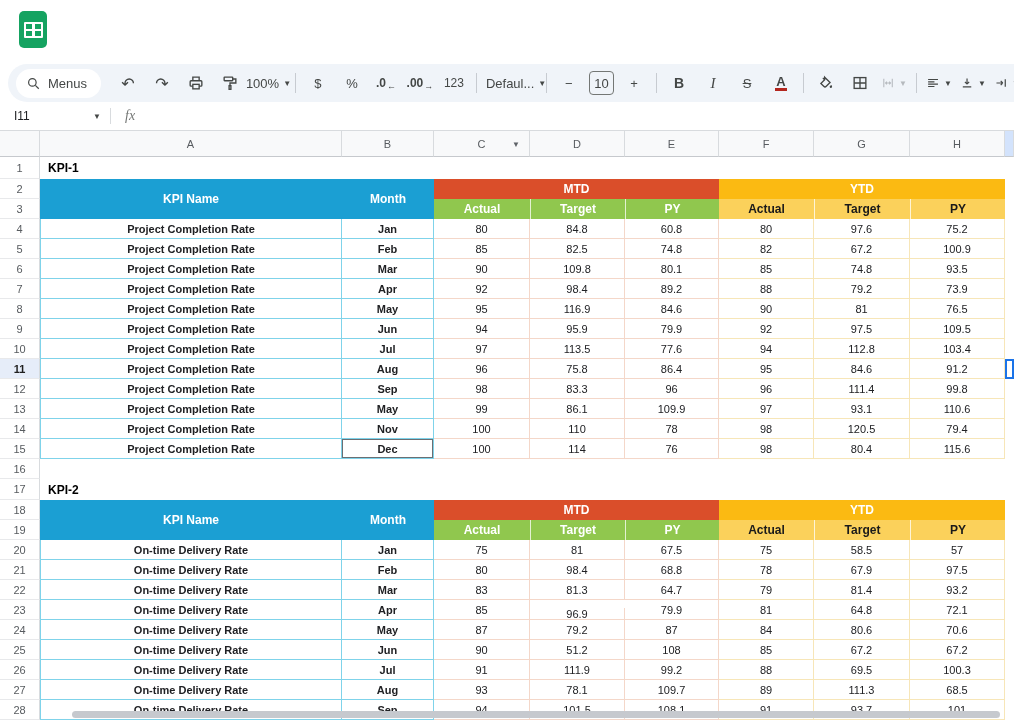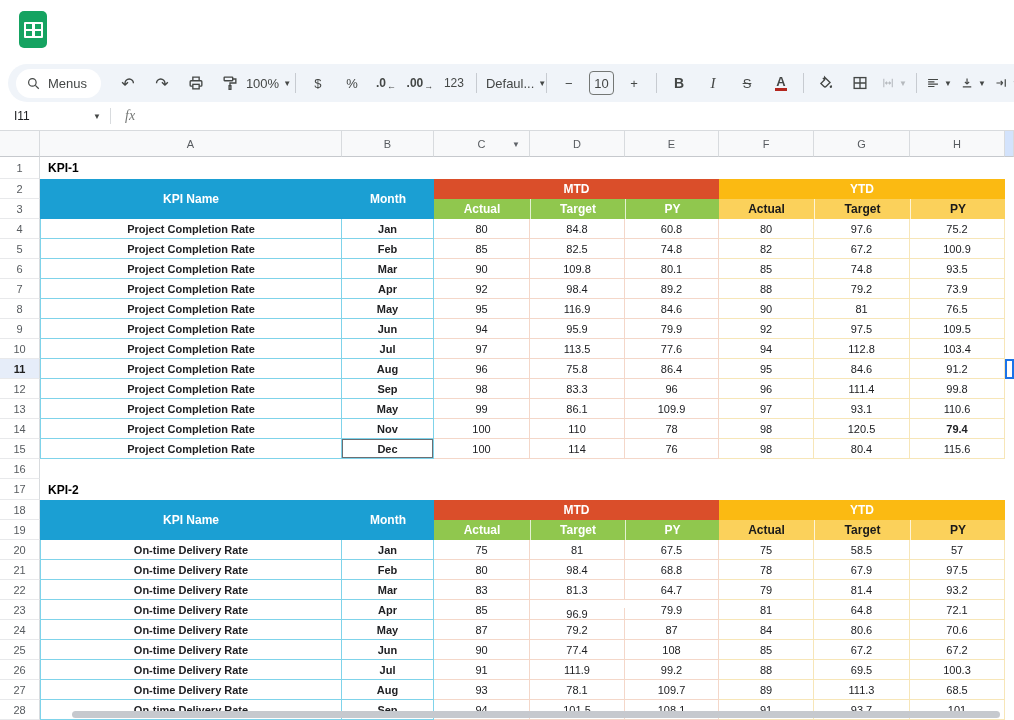--- a/index.html
+++ b/index.html
@@ -339,21 +339,21 @@
       <div class="cell da by" style="grid-area: 14 / 7 / span 1 / span 1;">97</div>
       <div class="cell da by" style="grid-area: 14 / 8 / span 1 / span 1;">93.1</div>
       <div class="cell da by" style="grid-area: 14 / 9 / span 1 / span 1;">110.6</div>
       <div class="cell da bc first" style="grid-area: 15 / 2 / span 1 / span 1;">Project Completion Rate</div>
       <div class="cell da bc" style="grid-area: 15 / 3 / span 1 / span 1;">Nov</div>
       <div class="cell da bp" style="grid-area: 15 / 4 / span 1 / span 1;">100</div>
       <div class="cell da bp" style="grid-area: 15 / 5 / span 1 / span 1;">110</div>
       <div class="cell da bp" style="grid-area: 15 / 6 / span 1 / span 1;">78</div>
       <div class="cell da by" style="grid-area: 15 / 7 / span 1 / span 1;">98</div>
       <div class="cell da by" style="grid-area: 15 / 8 / span 1 / span 1;">120.5</div>
-      <div class="cell da by" style="grid-area: 15 / 9 / span 1 / span 1; font-weight: bold;">79.4</div>
+      <div class="cell da by" style="grid-area: 15 / 9 / span 1 / span 1;">79.4</div>
       <div class="cell da bc first" style="grid-area: 16 / 2 / span 1 / span 1;">Project Completion Rate</div>
       <div class="cell da bc" style="grid-area: 16 / 3 / span 1 / span 1; box-shadow: rgb(107, 111, 115) 0px 0px 0px 1px inset;">Dec</div>
       <div class="cell da bp" style="grid-area: 16 / 4 / span 1 / span 1;">100</div>
       <div class="cell da bp" style="grid-area: 16 / 5 / span 1 / span 1;">114</div>
       <div class="cell da bp" style="grid-area: 16 / 6 / span 1 / span 1;">76</div>
       <div class="cell da by" style="grid-area: 16 / 7 / span 1 / span 1;">98</div>
       <div class="cell da by" style="grid-area: 16 / 8 / span 1 / span 1;">80.4</div>
       <div class="cell da by" style="grid-area: 16 / 9 / span 1 / span 1;">115.6</div>
       <div class="cell slabel" style="grid-area: 18 / 2 / span 1 / span 9;">KPI-2</div>
       <div class="cell h hblue" style="grid-area: 19 / 2 / span 2 / span 1;">KPI Name</div>
@@ -402,21 +402,21 @@
       <div class="cell da bc" style="grid-area: 25 / 3 / span 1 / span 1;">May</div>
       <div class="cell da bp" style="grid-area: 25 / 4 / span 1 / span 1;">87</div>
       <div class="cell da bp" style="grid-area: 25 / 5 / span 1 / span 1;">79.2</div>
       <div class="cell da bp" style="grid-area: 25 / 6 / span 1 / span 1;">87</div>
       <div class="cell da by" style="grid-area: 25 / 7 / span 1 / span 1;">84</div>
       <div class="cell da by" style="grid-area: 25 / 8 / span 1 / span 1;">80.6</div>
       <div class="cell da by" style="grid-area: 25 / 9 / span 1 / span 1;">70.6</div>
       <div class="cell da bc first" style="grid-area: 26 / 2 / span 1 / span 1;">On-time Delivery Rate</div>
       <div class="cell da bc" style="grid-area: 26 / 3 / span 1 / span 1;">Jun</div>
       <div class="cell da bp" style="grid-area: 26 / 4 / span 1 / span 1;">90</div>
-      <div class="cell da bp" style="grid-area: 26 / 5 / span 1 / span 1;">77.4</div>
+      <div class="cell da bp" style="grid-area: 26 / 5 / span 1 / span 1;">51.2</div>
       <div class="cell da bp" style="grid-area: 26 / 6 / span 1 / span 1;">108</div>
       <div class="cell da by" style="grid-area: 26 / 7 / span 1 / span 1;">85</div>
       <div class="cell da by" style="grid-area: 26 / 8 / span 1 / span 1;">67.2</div>
       <div class="cell da by" style="grid-area: 26 / 9 / span 1 / span 1;">67.2</div>
       <div class="cell da bc first" style="grid-area: 27 / 2 / span 1 / span 1;">On-time Delivery Rate</div>
       <div class="cell da bc" style="grid-area: 27 / 3 / span 1 / span 1;">Jul</div>
       <div class="cell da bp" style="grid-area: 27 / 4 / span 1 / span 1;">91</div>
       <div class="cell da bp" style="grid-area: 27 / 5 / span 1 / span 1;">111.9</div>
       <div class="cell da bp" style="grid-area: 27 / 6 / span 1 / span 1;">99.2</div>
       <div class="cell da by" style="grid-area: 27 / 7 / span 1 / span 1;">88</div>

